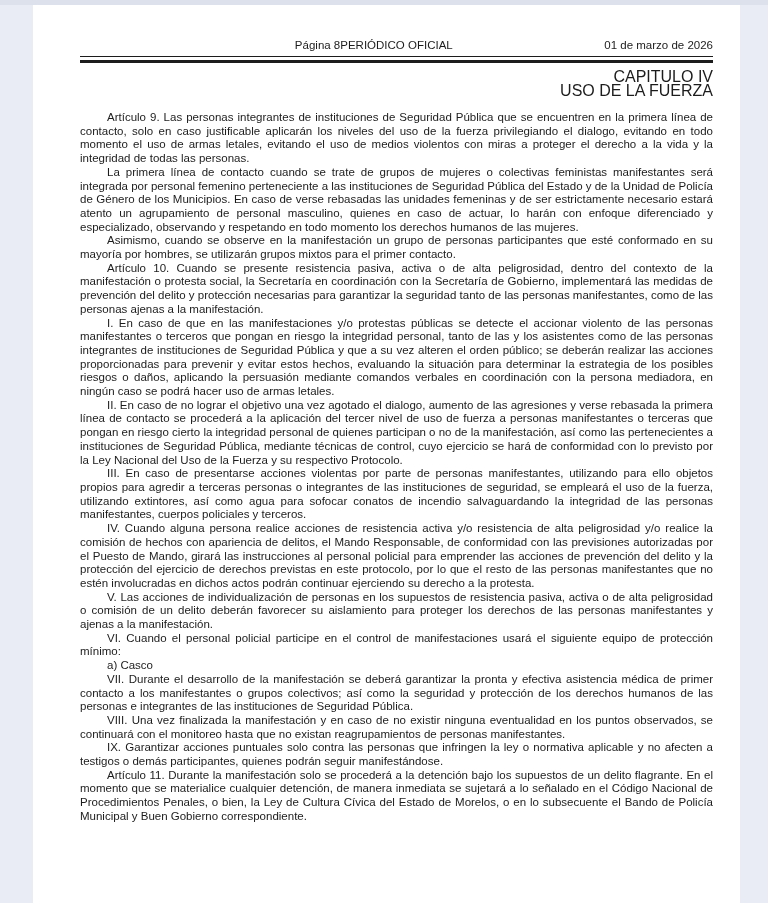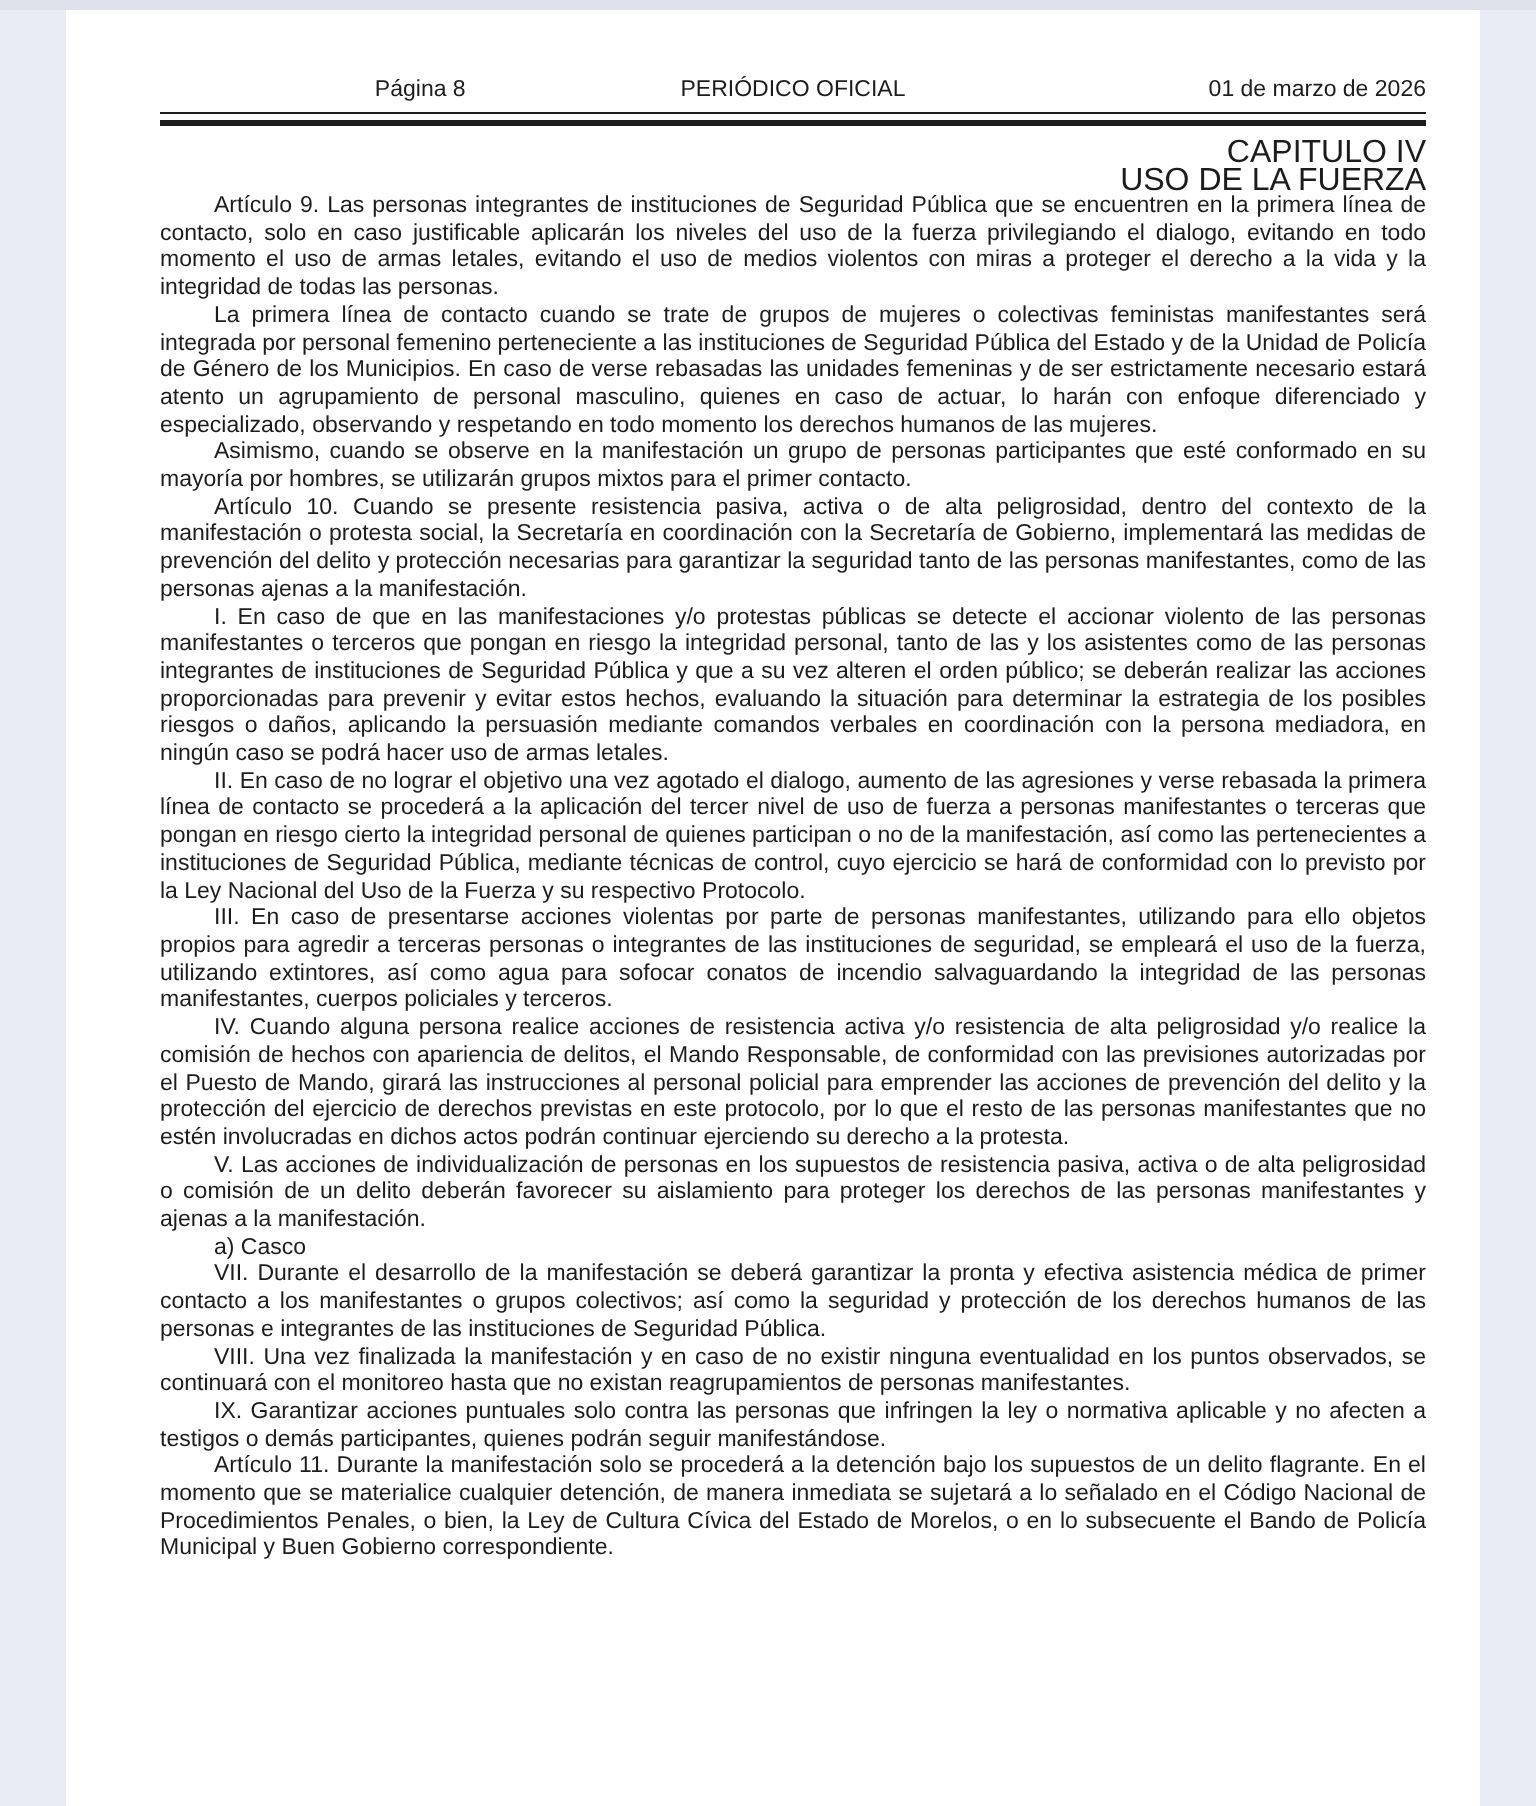--- a/index.html
+++ b/index.html
@@ -25,35 +25,35 @@
     padding: 34px 27px 20px 47px;
   }
   .header {
     display: grid;
     grid-template-columns: 1fr auto 1fr;
     align-items: baseline;
     font-size: 11.5px;
     padding-bottom: 5px;
     border-bottom: 1px solid #1c1c1c;
   }
-  .header .left  { text-align: center; }
+  .header .left  { text-align: right; }
   .header .mid   { text-align: center; }
   .header .right { text-align: right; }
   .rule-thick {
     height: 3px;
     background: #1c1c1c;
     margin-top: 3px;
   }
   .chapter-heading, .chapter-subheading {
     text-align: right;
     font-size: 16px;
     line-height: 13.5px;
   }
   .chapter-heading { margin-top: 7px; }
-  .body-text { margin-top: 0; }
+  .body-text { margin-top: 14px; }
   .body-text p {
     font-size: 11.5px;
     line-height: 13.7px;
     text-align: justify;
     text-indent: 27px;
     margin: 0;
   }
   .body-text p.list-item { text-align: left; }
 </style>
 </head>
@@ -76,20 +76,21 @@
   <div class="body-text">
     <p>Artículo 9. Las personas integrantes de instituciones de Seguridad Pública que se encuentren en la primera línea de contacto, solo en caso justificable aplicarán los niveles del uso de la fuerza privilegiando el dialogo, evitando en todo momento el uso de armas letales, evitando el uso de medios violentos con miras a proteger el derecho a la vida y la integridad de todas las personas.</p>
     <p>La primera línea de contacto cuando se trate de grupos de mujeres o colectivas feministas manifestantes será integrada por personal femenino perteneciente a las instituciones de Seguridad Pública del Estado y de la Unidad de Policía de Género de los Municipios. En caso de verse rebasadas las unidades femeninas y de ser estrictamente necesario estará atento un agrupamiento de personal masculino, quienes en caso de actuar, lo harán con enfoque diferenciado y especializado, observando y respetando en todo momento los derechos humanos de las mujeres.</p>
     <p>Asimismo, cuando se observe en la manifestación un grupo de personas participantes que esté conformado en su mayoría por hombres, se utilizarán grupos mixtos para el primer contacto.</p>
     <p>Artículo 10. Cuando se presente resistencia pasiva, activa o de alta peligrosidad, dentro del contexto de la manifestación o protesta social, la Secretaría en coordinación con la Secretaría de Gobierno, implementará las medidas de prevención del delito y protección necesarias para garantizar la seguridad tanto de las personas manifestantes, como de las personas ajenas a la manifestación.</p>
     <p>I. En caso de que en las manifestaciones y/o protestas públicas se detecte el accionar violento de las personas manifestantes o terceros que pongan en riesgo la integridad personal, tanto de las y los asistentes como de las personas integrantes de instituciones de Seguridad Pública y que a su vez alteren el orden público; se deberán realizar las acciones proporcionadas para prevenir y evitar estos hechos, evaluando la situación para determinar la estrategia de los posibles riesgos o daños, aplicando la persuasión mediante comandos verbales en coordinación con la persona mediadora, en ningún caso se podrá hacer uso de armas letales.</p>
     <p>II. En caso de no lograr el objetivo una vez agotado el dialogo, aumento de las agresiones y verse rebasada la primera línea de contacto se procederá a la aplicación del tercer nivel de uso de fuerza a personas manifestantes o terceras que pongan en riesgo cierto la integridad personal de quienes participan o no de la manifestación, así como las pertenecientes a instituciones de Seguridad Pública, mediante técnicas de control, cuyo ejercicio se hará de conformidad con lo previsto por la Ley Nacional del Uso de la Fuerza y su respectivo Protocolo.</p>
     <p>III. En caso de presentarse acciones violentas por parte de personas manifestantes, utilizando para ello objetos propios para agredir a terceras personas o integrantes de las instituciones de seguridad, se empleará el uso de la fuerza, utilizando extintores, así como agua para sofocar conatos de incendio salvaguardando la integridad de las personas manifestantes, cuerpos policiales y terceros.</p>
     <p>IV. Cuando alguna persona realice acciones de resistencia activa y/o resistencia de alta peligrosidad y/o realice la comisión de hechos con apariencia de delitos, el Mando Responsable, de conformidad con las previsiones autorizadas por el Puesto de Mando, girará las instrucciones al personal policial para emprender las acciones de prevención del delito y la protección del ejercicio de derechos previstas en este protocolo, por lo que el resto de las personas manifestantes que no estén involucradas en dichos actos podrán continuar ejerciendo su derecho a la protesta.</p>
     <p>V. Las acciones de individualización de personas en los supuestos de resistencia pasiva, activa o de alta peligrosidad o comisión de un delito deberán favorecer su aislamiento para proteger los derechos de las personas manifestantes y ajenas a la manifestación.</p>
+    <p>VI. Cuando el personal policial participe en el control de manifestaciones usará el siguiente equipo de protección mínimo:</p>
     <p class="list-item">a) Casco</p>
     <p>VII. Durante el desarrollo de la manifestación se deberá garantizar la pronta y efectiva asistencia médica de primer contacto a los manifestantes o grupos colectivos; así como la seguridad y protección de los derechos humanos de las personas e integrantes de las instituciones de Seguridad Pública.</p>
     <p>VIII. Una vez finalizada la manifestación y en caso de no existir ninguna eventualidad en los puntos observados, se continuará con el monitoreo hasta que no existan reagrupamientos de personas manifestantes.</p>
     <p>IX. Garantizar acciones puntuales solo contra las personas que infringen la ley o normativa aplicable y no afecten a testigos o demás participantes, quienes podrán seguir manifestándose.</p>
     <p>Artículo 11. Durante la manifestación solo se procederá a la detención bajo los supuestos de un delito flagrante. En el momento que se materialice cualquier detención, de manera inmediata se sujetará a lo señalado en el Código Nacional de Procedimientos Penales, o bien, la Ley de Cultura Cívica del Estado de Morelos, o en lo subsecuente el Bando de Policía Municipal y Buen Gobierno correspondiente.</p>
   </div>
 
 </div>
 
 </body></html>

